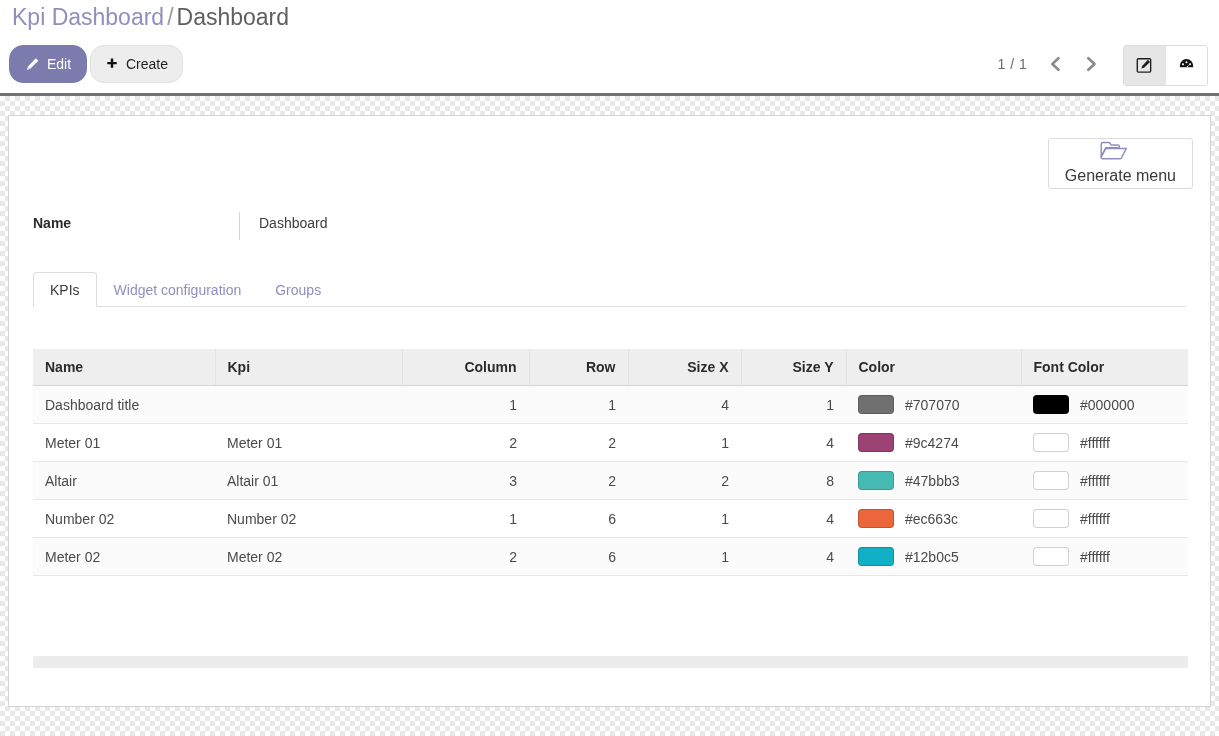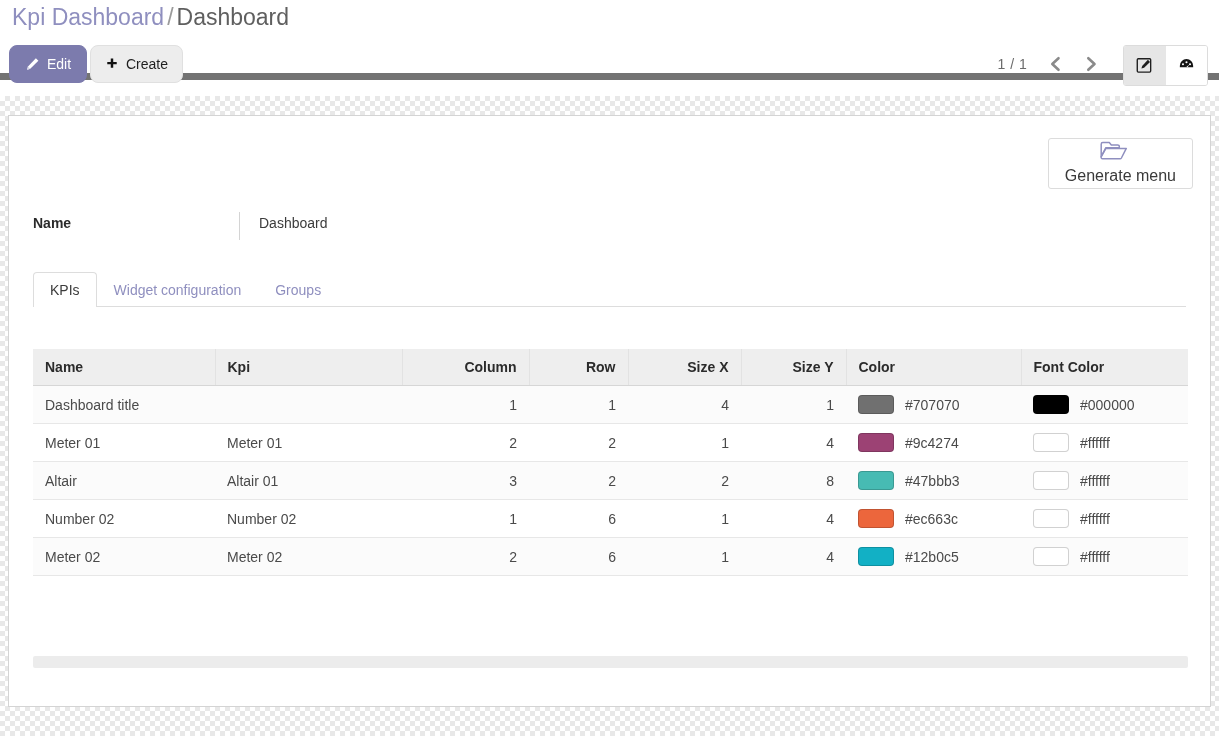--- a/index.html
+++ b/index.html
@@ -14,23 +14,23 @@
     font-size: 13px;
     color: #4c4c4c;
     background: #ffffff;
     overflow: hidden;
     position: relative;
   }
 
   
   #control-panel {
     position: relative;
-    height: 80px;
-    background: #ffffff;
-    border-bottom: 7px solid #737373;
+    height: 96px;
+    background: #ffffff;
+    border-bottom: 3px solid #737373;
     box-sizing: border-box;
   }
 
   #breadcrumb {
     position: absolute;
     left: 12px;
     top: 2px;
     font-size: 23px;
     line-height: 30px;
     white-space: nowrap;
@@ -44,21 +44,21 @@
     padding: 0 3px;
   }
   #breadcrumb .crumb-active {
     color: #5f5f5f;
   }
 
   .btn {
     font-family: "Liberation Sans", sans-serif;
     font-size: 14px;
     line-height: 18px;
-    border-radius: 8px;
+    border-radius: 14px;
     box-sizing: border-box;
     cursor: pointer;
     white-space: nowrap;
     display: inline-flex;
     align-items: center;
     justify-content: center;
   }
 
   #btn-edit {
     position: absolute;

